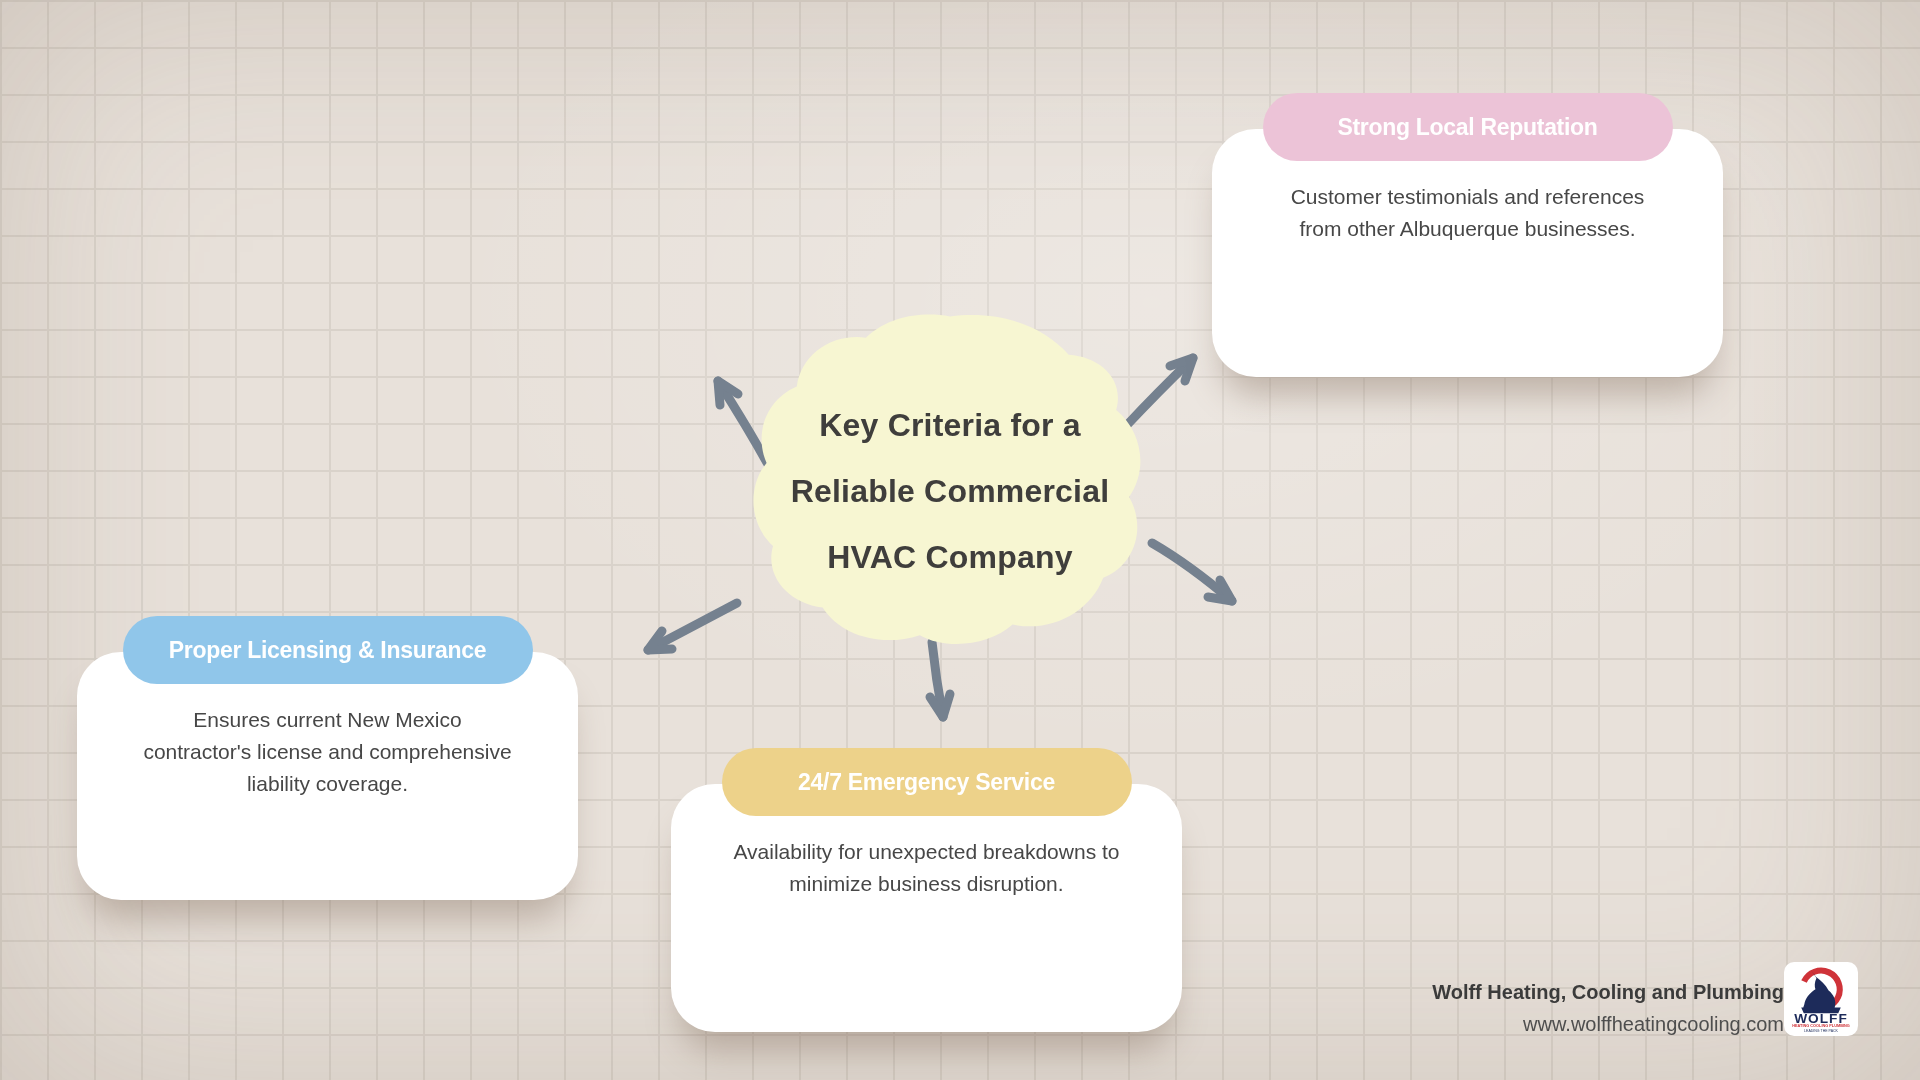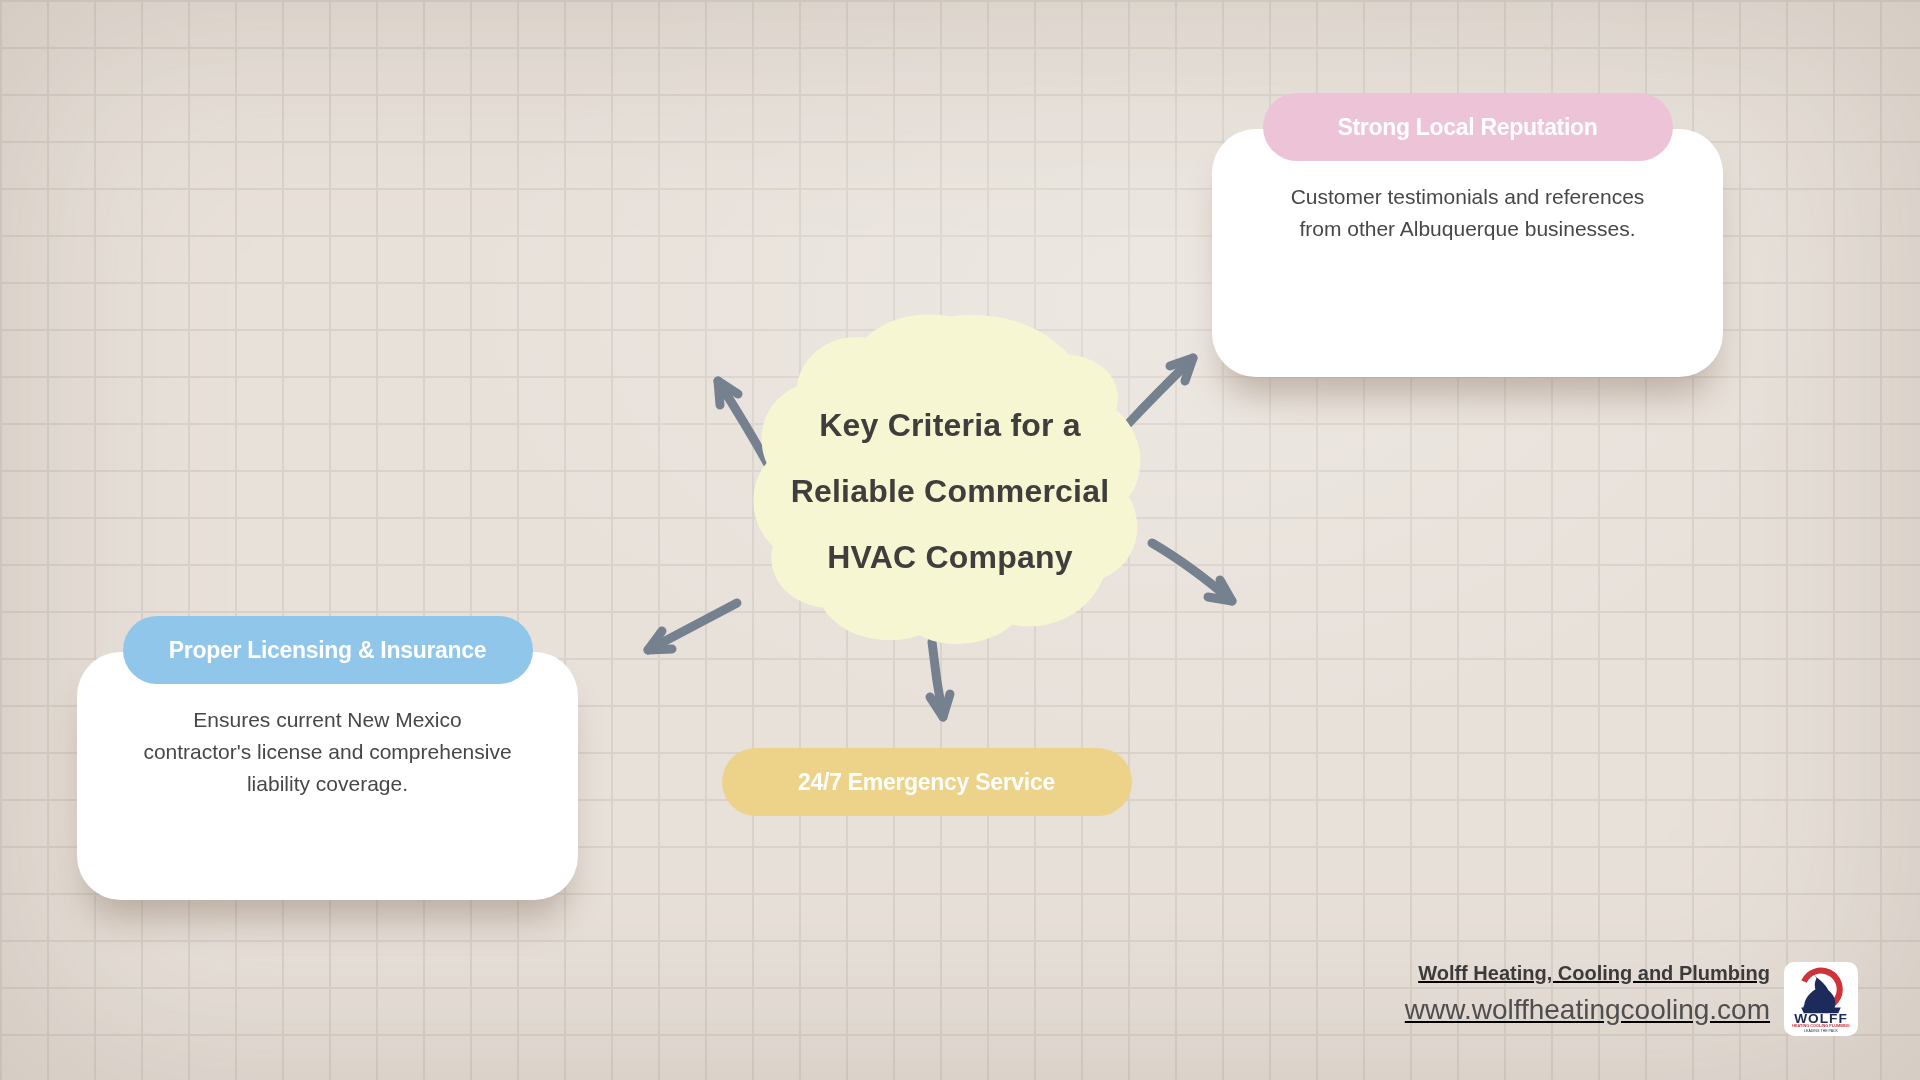--- a/index.html
+++ b/index.html
@@ -49,25 +49,25 @@
   
   .arrows-svg { position: absolute; left: 0; top: 0; width: 1920px; height: 1080px; z-index: 1; }
   .arrow-stroke {
     stroke: var(--arrow); fill: none; stroke-width: 9;
     stroke-linecap: round; stroke-linejoin: round;
   }
 
   
   .footer {
     position: absolute; right: 62px; bottom: 44px;
-    display: flex; align-items: flex-start; gap: 14px; z-index: 4; text-decoration: underline;
+    display: flex; align-items: flex-end; z-index: 4;
   }
   .footer-text { text-align: right; }
   .footer-company { font-size: 20px; font-weight: bold; color: #3b3b3b; margin: 0 0 9px 0; }
-  .footer-site { font-size: 28px; color: #4e4e4e; margin: 0; }
+  .footer-site { font-size: 20px; color: #4e4e4e; margin: 0; }
   .logo-box { width: 74px; height: 74px; }
 </style>
 </head>
 <body>
 
 <div class="stage">
 
   <svg class="arrows-svg" viewBox="0 0 1920 1080">
     <g>
       <path class="arrow-stroke" d="M770 468 Q748 428 718 381"></path>
@@ -112,20 +112,24 @@
   <div class="card" style="left:77px; top:616px; width:501px;">
     <div class="card-body">
       <p class="card-text">Ensures current New Mexico
 contractor's license and comprehensive
 liability coverage.</p>
     </div>
     <div class="pill" style="background: rgb(144, 198, 234);">Proper Licensing &amp; Insurance</div>
   </div>
 
   <div class="card" style="left:671px; top:748px; width:511px;">
+    <div class="card-body">
+      <p class="card-text">Availability for unexpected breakdowns to
+minimize business disruption.</p>
+    </div>
     <div class="pill" style="background: rgb(237, 210, 138);">24/7 Emergency Service</div>
   </div>
 
   <div class="card" style="left:1277px; top:535px; width:505px;">
   </div>
 
   <div class="footer">
     <div class="footer-text">
       <p class="footer-company">Wolff Heating, Cooling and Plumbing</p>
       <p class="footer-site">www.wolffheatingcooling.com</p>

